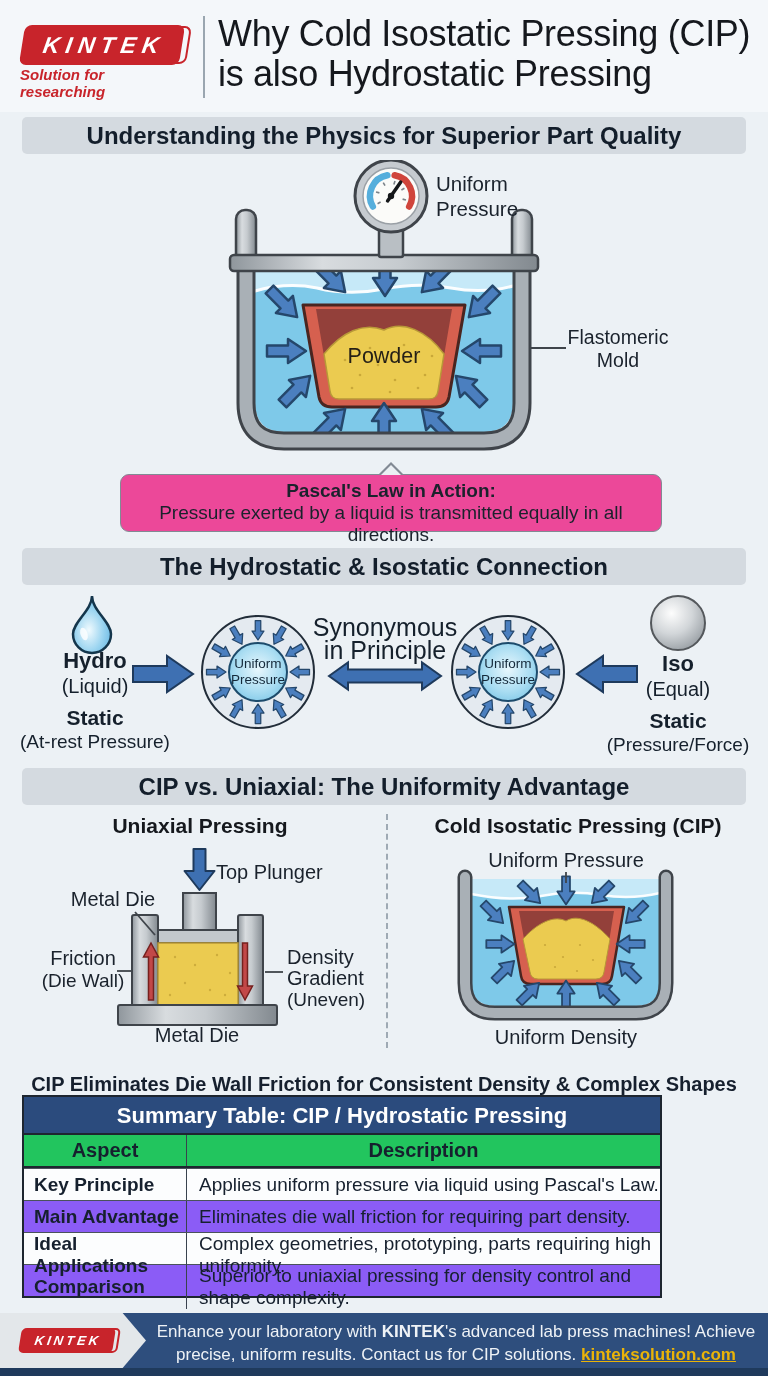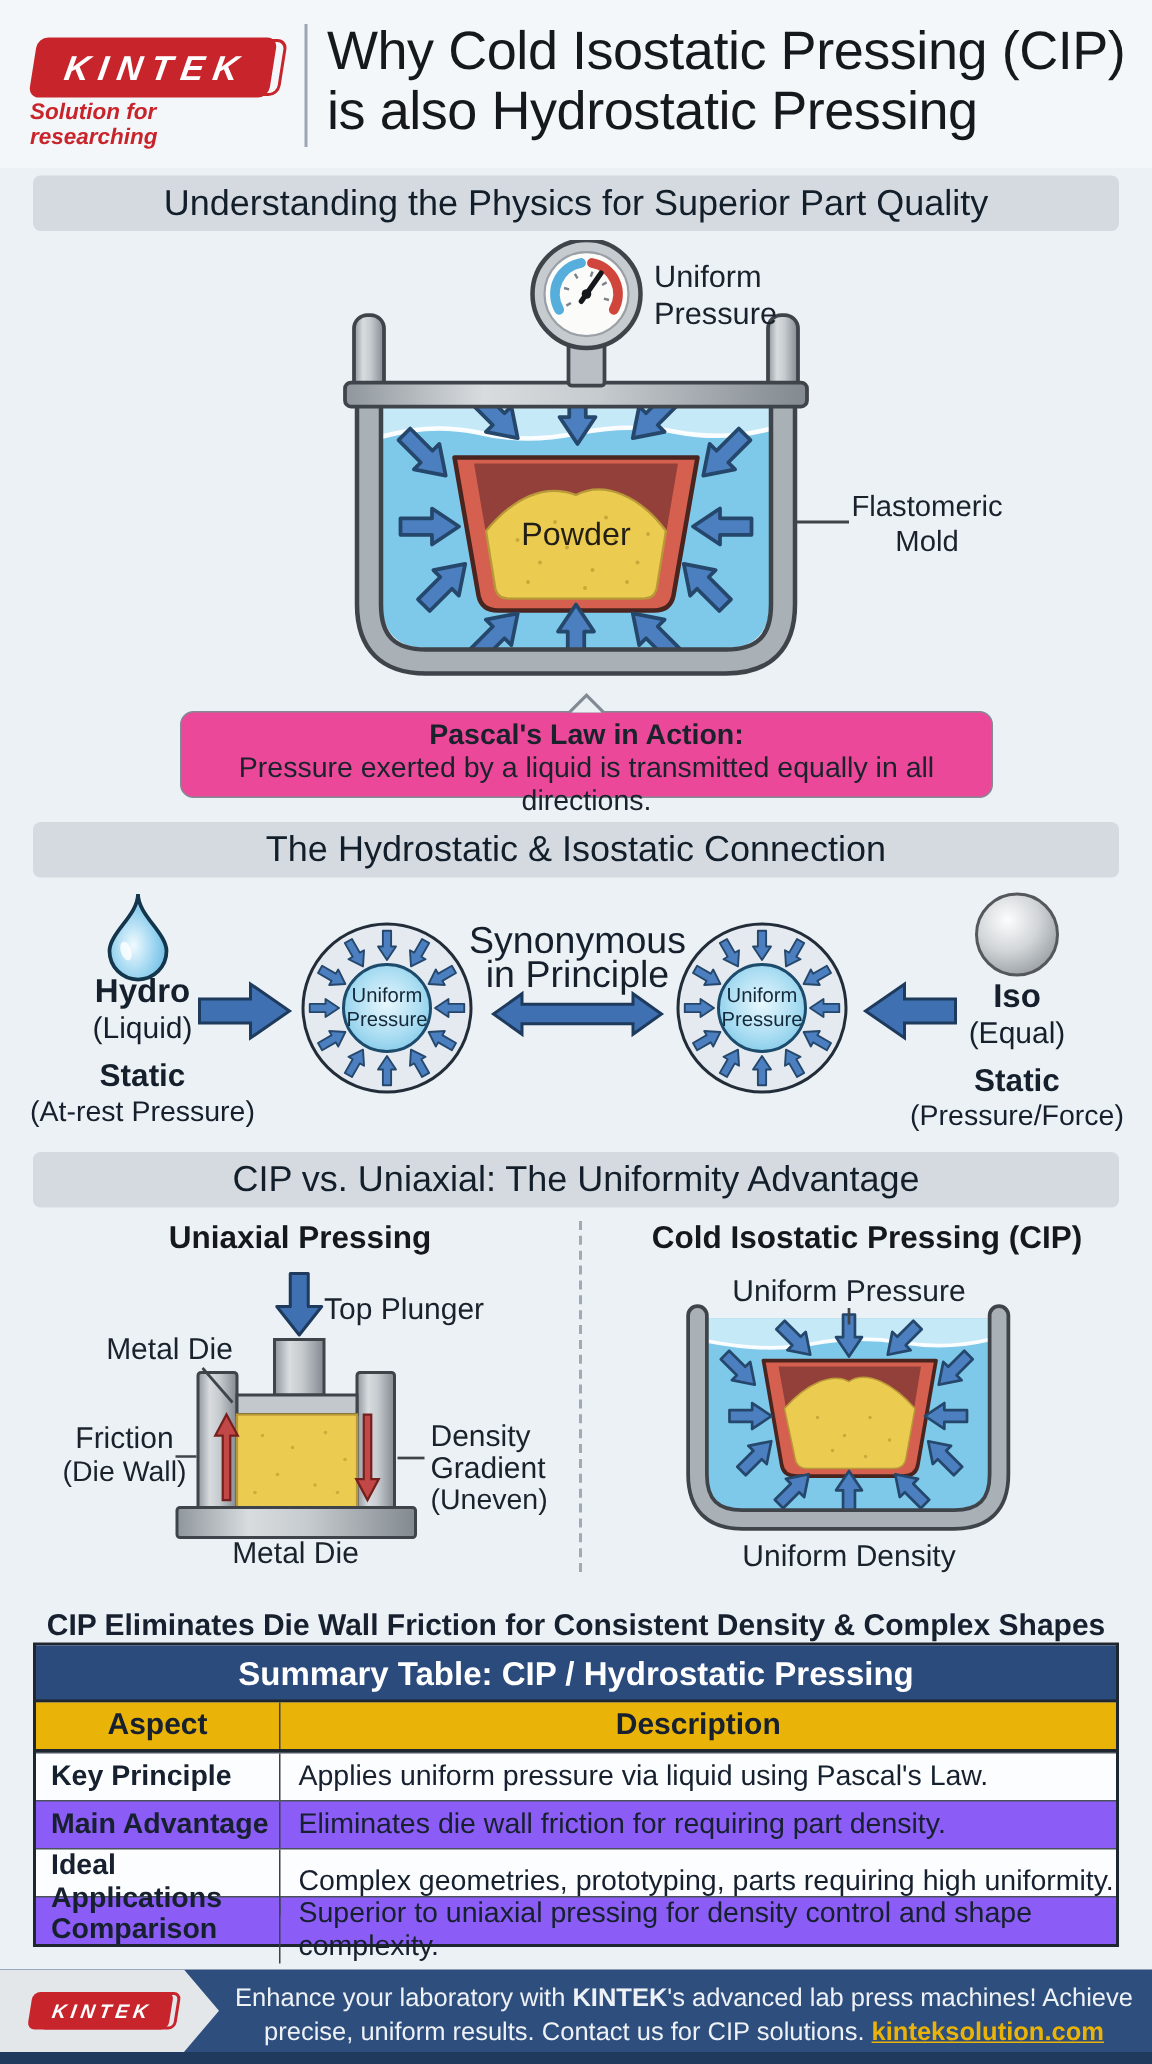--- a/index.html
+++ b/index.html
@@ -16,21 +16,21 @@
         border-radius:7px;transform:skewX(-9deg);}
   .logo-box{position:absolute;inset:0;background:#C8242B;border-radius:7px;transform:skewX(-9deg);
         display:flex;align-items:center;justify-content:center;}
   .logo-box span{color:#FFF;font-style:italic;font-weight:900;font-size:23px;letter-spacing:6px;padding-left:4px;}
   .logo-tagline{left:20px;top:66px;width:170px;color:#C8242B;font-style:italic;font-weight:700;font-size:15px;}
   .hdr-divider{left:203px;top:16px;width:2px;height:82px;background:#9AA6B0;}
   .page-title{left:218px;top:14px;width:545px;font-size:36px;font-weight:400;line-height:40px;color:#15181D;letter-spacing:-0.3px;}
 
   
   .band{left:22px;width:724px;height:37px;background:#D4DAE0;border-radius:5px;
-        text-align:center;font-size:24px;font-weight:400;line-height:37px;color:#131E2B;}
+        text-align:center;font-size:24px;font-weight:700;line-height:37px;color:#131E2B;}
 
   
   .callout{left:120px;top:474px;width:542px;height:58px;background:#ec4899;border:1.5px solid #828A94;
         border-radius:9px;text-align:center;padding-top:5px;}
   .callout:before{content:'';position:absolute;top:-13px;left:50%;margin-left:-13px;width:0;height:0;
         border-left:13px solid transparent;border-right:13px solid transparent;border-bottom:13px solid #828A94;}
   .callout:after{content:'';position:absolute;top:-10px;left:50%;margin-left:-10px;width:0;height:0;
         border-left:10px solid transparent;border-right:10px solid transparent;border-bottom:10px solid #EBF0F4;}
   .callout .c-title{font-size:19px;font-weight:700;}
   .callout .c-body{font-size:19px;}
@@ -45,25 +45,25 @@
   .circ-label{position:absolute;width:90px;text-align:center;font-size:13.5px;font-weight:500;
         line-height:16px;color:#14293A;}
   .mid-label{position:absolute;left:300px;top:26px;width:170px;text-align:center;font-size:25px;line-height:23px;color:#15202C;}
 
   
   .col-title{position:absolute;width:290px;text-align:center;font-size:21px;font-weight:700;color:#15181D;}
   .dash-divider{left:386px;top:814px;height:234px;width:0;border-left:2px dashed #9FAAB4;}
   .caption{left:20px;top:1057px;width:728px;text-align:center;font-size:20px;font-weight:700;color:#16202E;margin-top:16px;}
 
   
-  .tbl{left:22px;top:1095px;width:724px;border:2px solid #1E2630;background:#FCFDFE;}
+  .tbl{left:22px;top:1095px;width:640px;border:2px solid #1E2630;background:#FCFDFE;}
   .tbl-title{height:38px;background:#2B4B7D;color:#FFF;font-size:22px;font-weight:700;
         text-align:center;line-height:38px;border-bottom:2px solid #1E2630;}
   .tbl-row{display:grid;grid-template-columns:163px 1fr;height:32px;}
-  .tbl-head{height:33px;background:#eab308;border-bottom:2px solid #1E2630;}
+  .tbl-head{height:33px;background:#22c55e;border-bottom:2px solid #1E2630;}
   .tbl-head .cell{font-weight:700;font-size:20px;justify-content:center;text-align:center;padding-left:0;}
   .cell{display:flex;align-items:center;font-size:19px;padding-left:12px;border-right:1.5px solid #39424E;color:#16202E;}
   .cell:last-child{border-right:none;}
   .tbl-row + .tbl-row{border-top:1.2px solid #4A525C;}
   .cell.aspect{font-weight:700;padding-left:10px;}
   .row-even{background:#8b5cf6;}
 
   
   .footer{left:0;top:1313px;width:768px;height:63px;background:#2E4E7D;}
   .footer-strip{position:absolute;left:0;bottom:0;width:100%;height:8px;background:#1F3A5C;}

